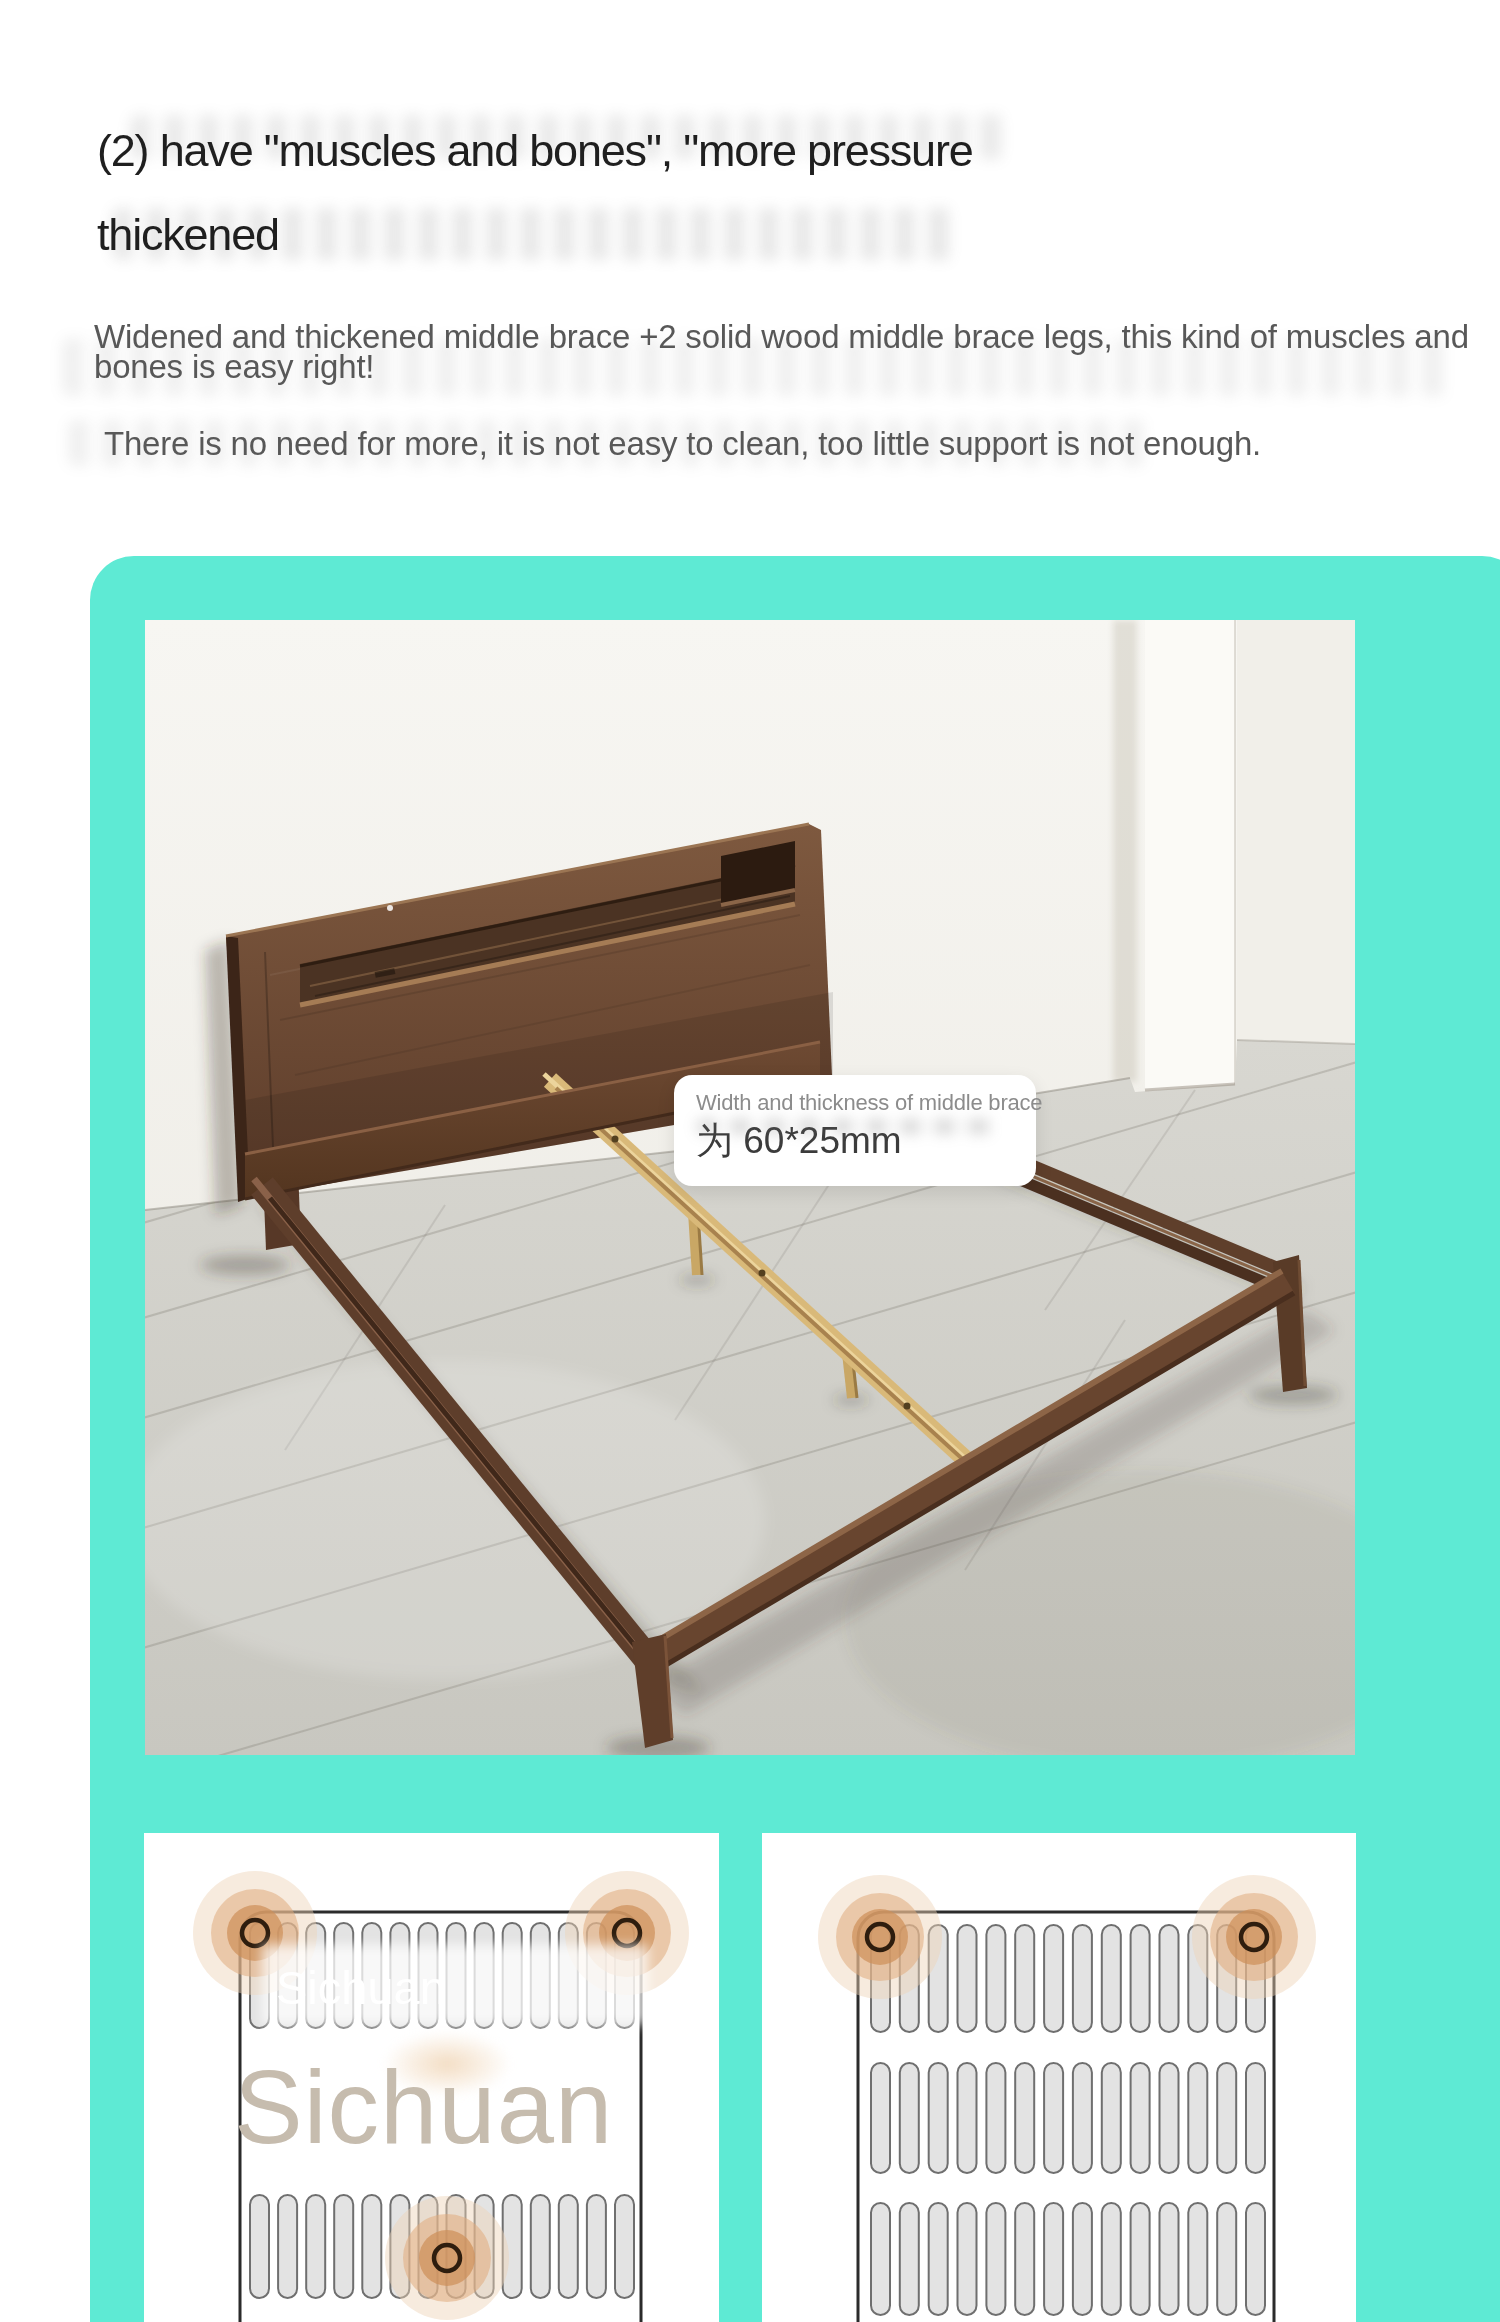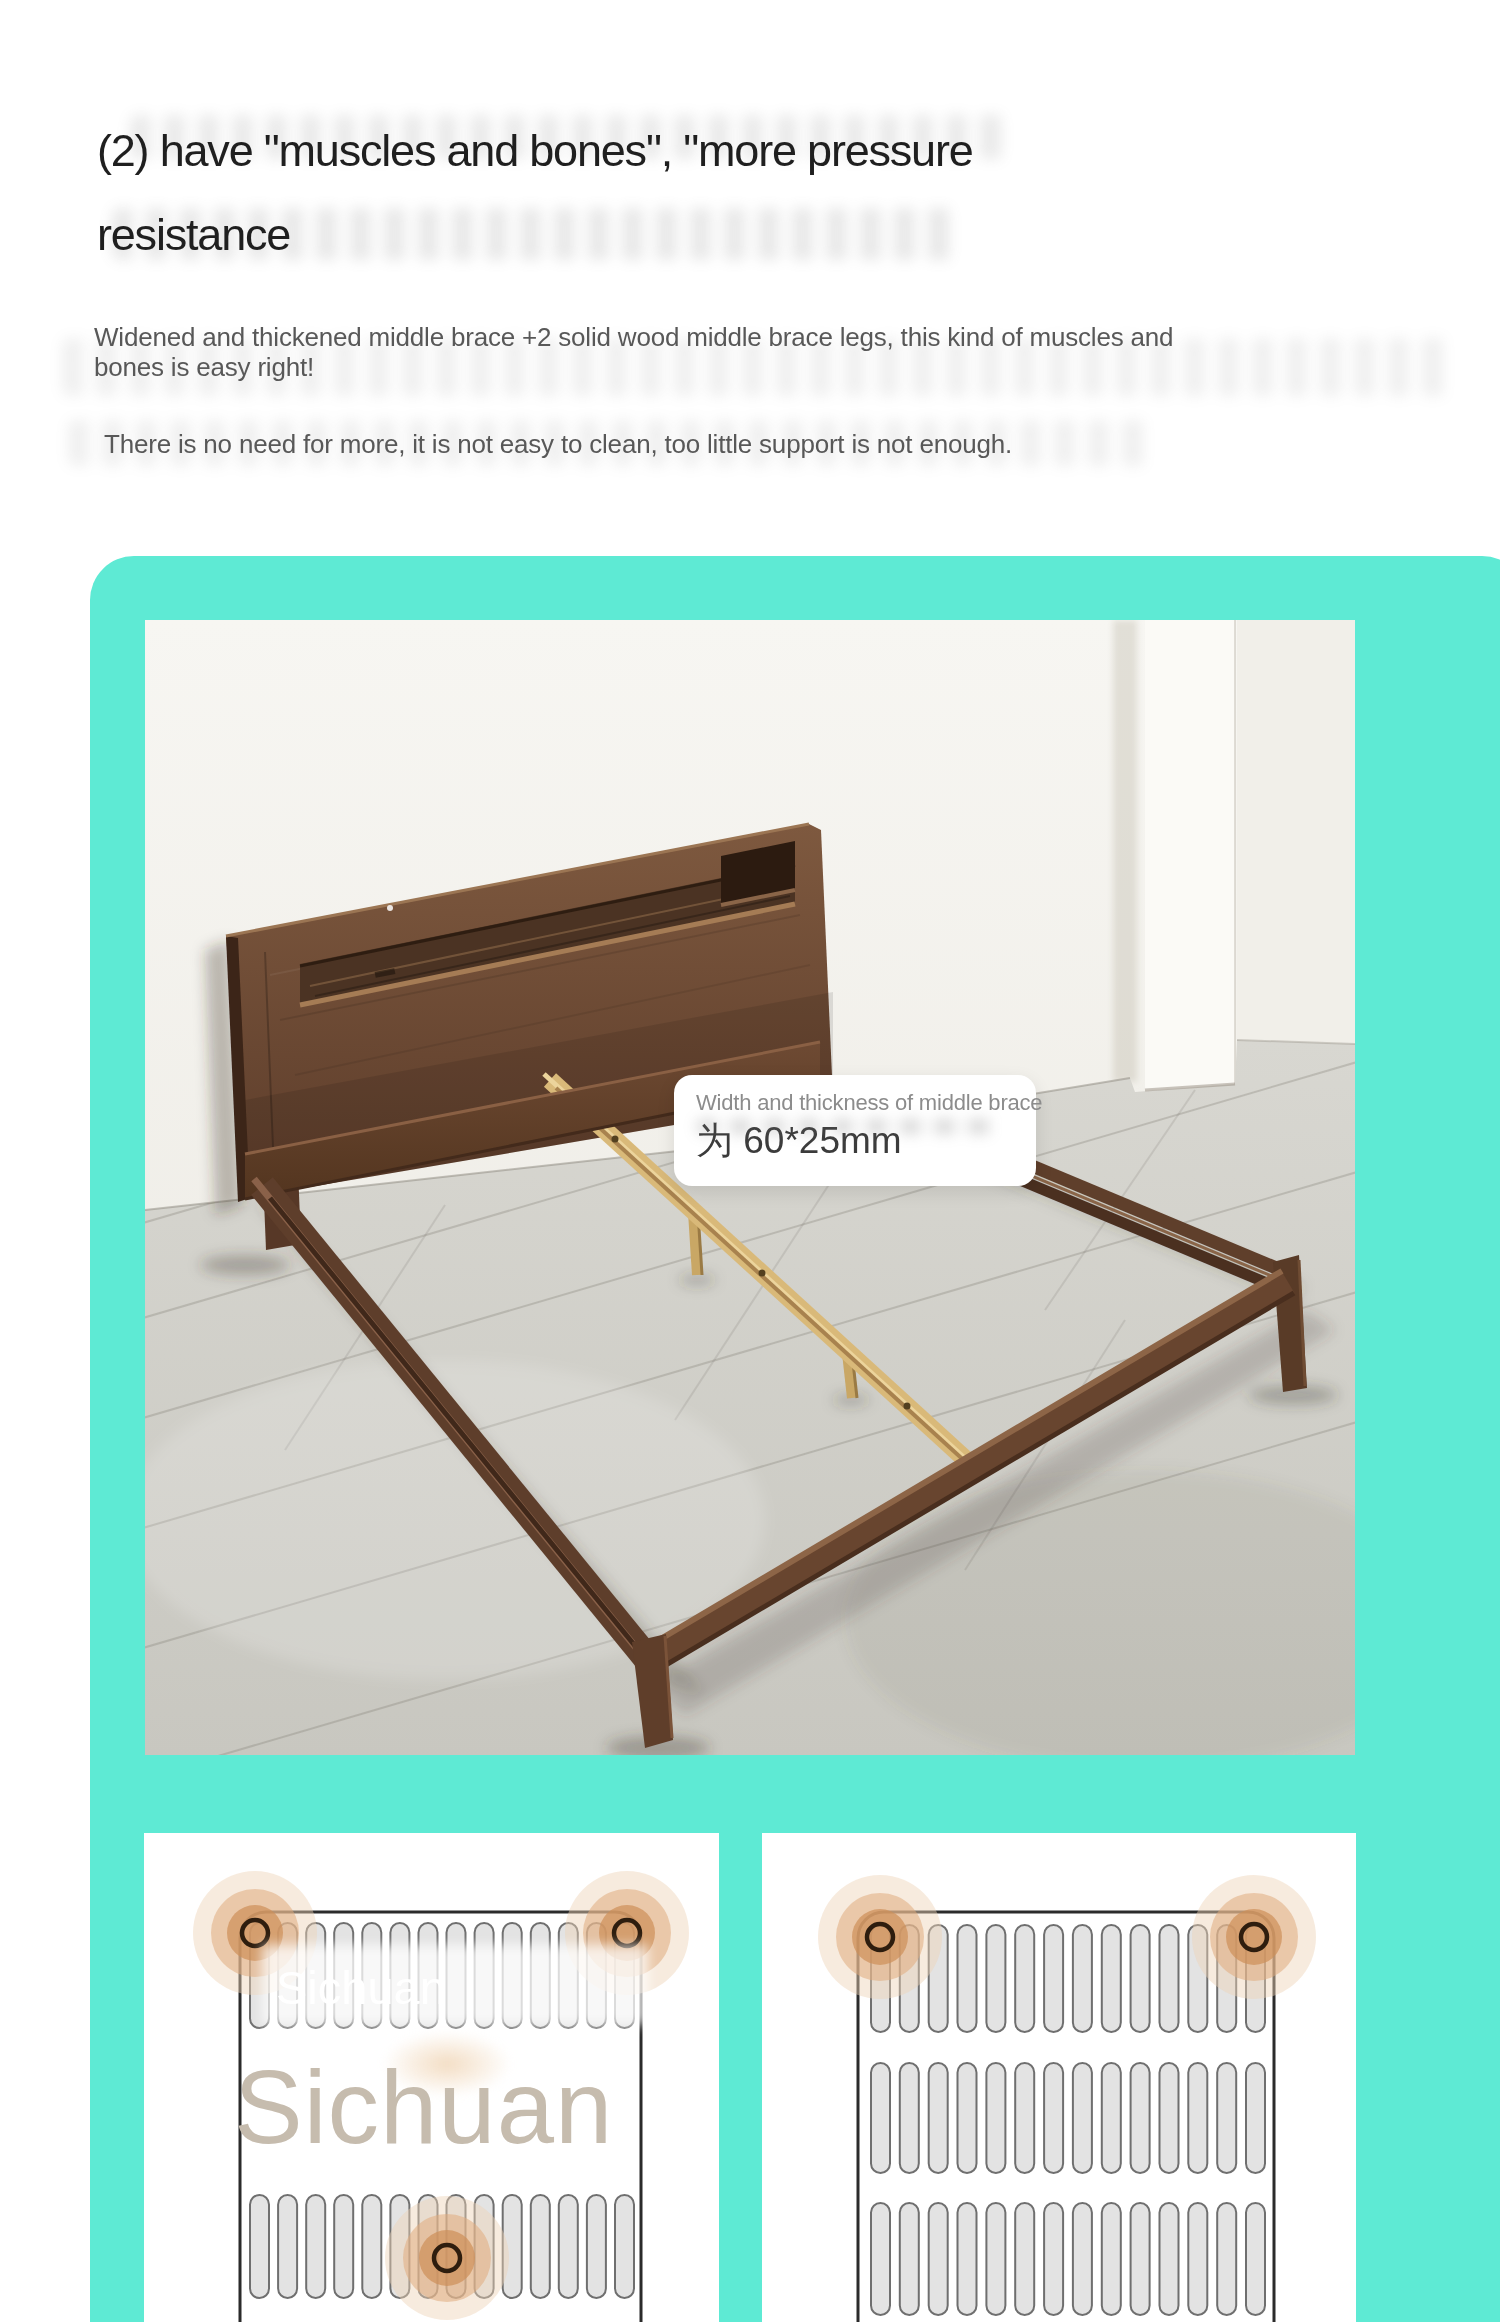--- a/index.html
+++ b/index.html
@@ -1,21 +1,21 @@
 <!DOCTYPE html>
 <html><head>
 <meta charset="utf-8">
 <style>
   html,body{margin:0;padding:0;background:#ffffff;}
   #page{position:relative;width:1500px;height:2322px;overflow:hidden;background:#ffffff;
         font-family:"Liberation Sans",sans-serif;}
   
   .title{position:absolute;left:97px;top:109px;font-size:45px;line-height:84px;
          letter-spacing:-1.2px;color:#1f1f1f;white-space:nowrap;z-index:3;}
-  .para{position:absolute;color:#585858;font-size:26px;line-height:30px;
+  .para{position:absolute;color:#585858;font-size:33px;line-height:30px;
         letter-spacing:-0.2px;white-space:nowrap;z-index:3;}
   #para1{left:94px;top:322px;}
   #para2{left:104px;top:429px;}
   
   .ghost{position:absolute;border-radius:8px;z-index:1;
          background:repeating-linear-gradient(90deg,rgba(120,120,120,.55) 0 21px,rgba(120,120,120,0) 21px 34px);
          filter:blur(7px);}
   
   .card{position:absolute;left:90px;top:556px;width:1436px;height:1766px;
         background:#5eead4;border-radius:44px 44px 0 0;z-index:2;}
@@ -44,21 +44,21 @@
 
 <div id="page">
 
   <div class="ghost" style="left:130px;top:115px;width:880px;height:44px;opacity:.28;"></div>
   <div class="ghost" style="left:112px;top:208px;width:850px;height:52px;opacity:.30;"></div>
   <div class="ghost" style="left:62px;top:338px;width:1390px;height:58px;opacity:.20;"></div>
   <div class="ghost" style="left:68px;top:420px;width:1080px;height:46px;opacity:.20;"></div>
 
   <div class="title">
     <div>(2) have "muscles and bones", "more pressure</div>
-    <div>resistance</div>
+    <div>thickened</div>
   </div>
 
   <div class="para" id="para1">
     <div>Widened and thickened middle brace +2 solid wood middle brace legs, this kind of muscles and</div>
     <div>bones is easy right!</div>
   </div>
   <div class="para" id="para2">
     <span>There is no need for more, it is not easy to clean, too little support is not enough.</span>
   </div>
 

